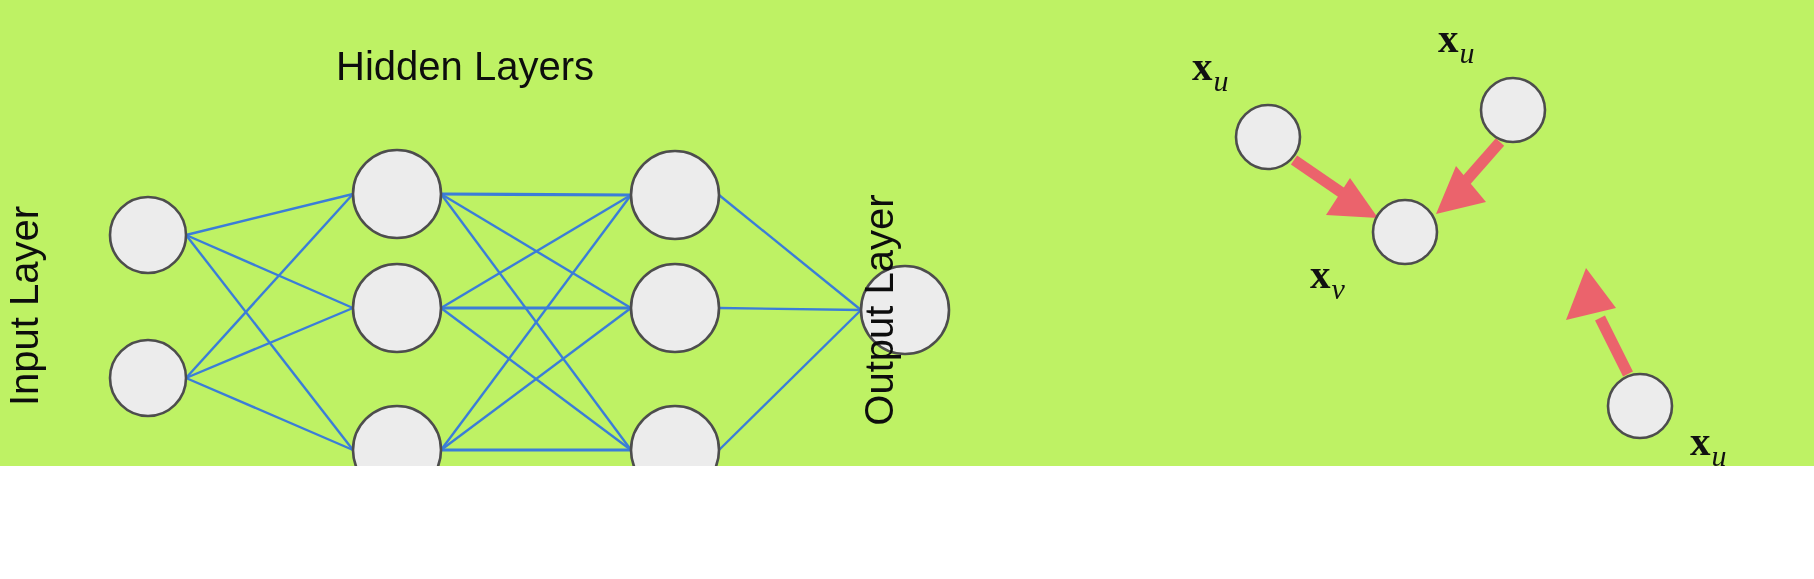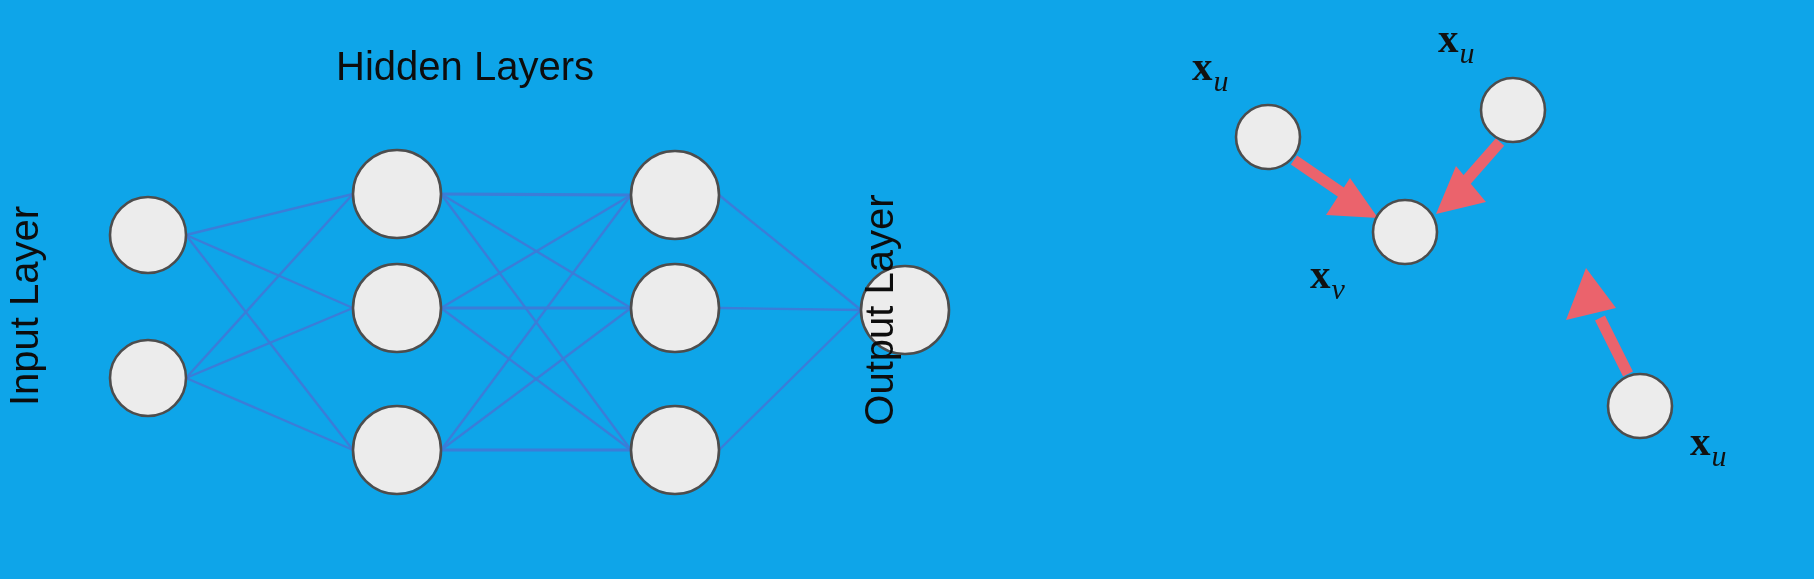--- a/index.html
+++ b/index.html
@@ -7,22 +7,22 @@
     margin: 0;
     padding: 0;
     background: #ffffff;
   }
   body {
     font-family: "Liberation Sans", sans-serif;
   }
   #canvas {
     position: relative;
     width: 1814px;
-    height: 579px;
-    background: #0ea5e9;
+    height: 466px;
+    background: #bef264;
     overflow: hidden;
   }
   #figure-svg {
     position: absolute;
     left: 0;
     top: 0;
     width: 1814px;
     height: 579px;
     display: block;
   }

